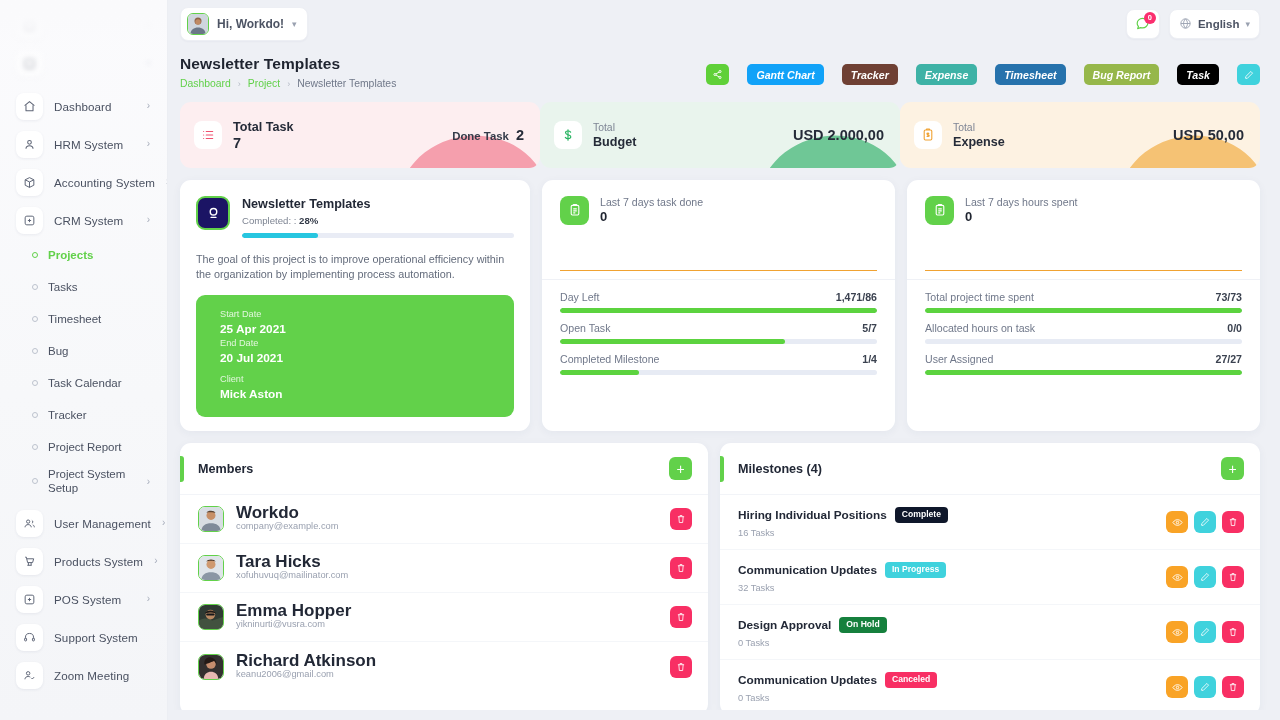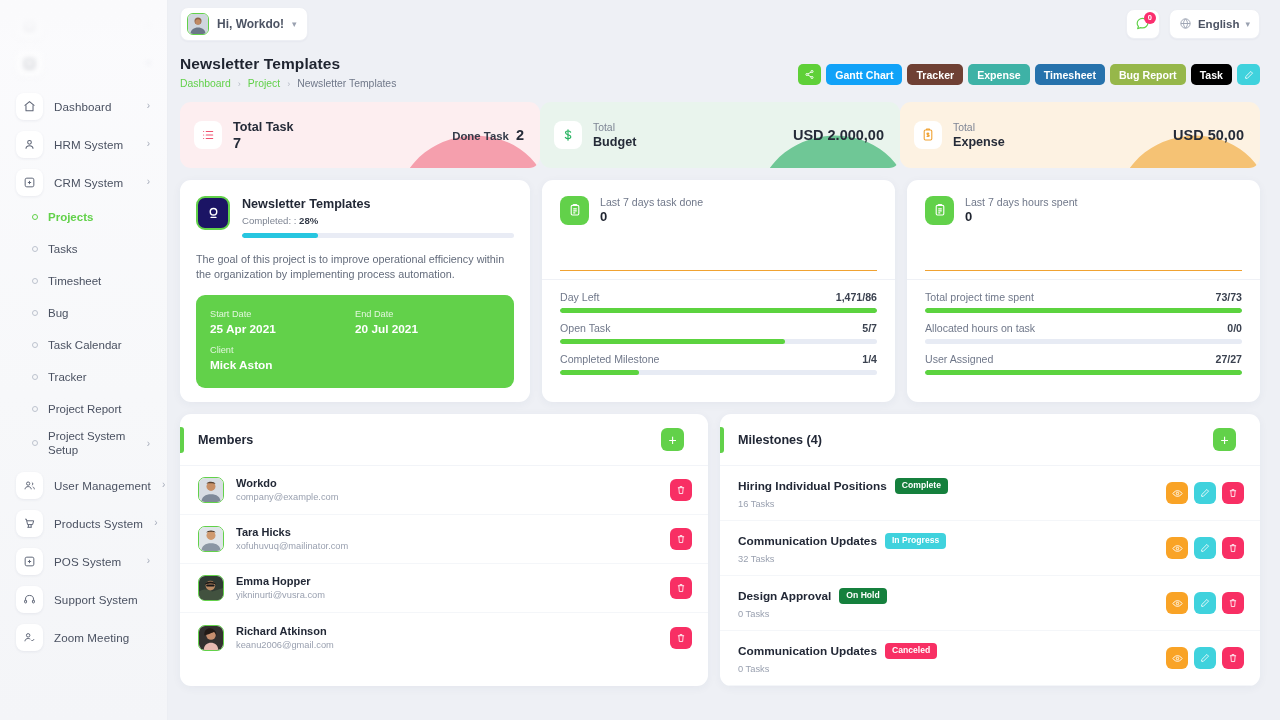--- a/index.html
+++ b/index.html
@@ -102,21 +102,21 @@
 
   
   .pagehead { display: flex; align-items: flex-start; padding: 8px 20px 0 12px; }
   .ph-left h1 {
     font-size: 15.5px; font-weight: 700; color: #1f2430; letter-spacing: .1px;
   }
   .crumb { display: flex; align-items: center; gap: 7px; margin-top: 5px; }
   .crumb a { font-size: 10.4px; color: #62d14a; text-decoration: none; cursor: pointer; }
   .crumb .sep { font-size: 9px; color: #b4bac6; }
   .crumb .cur { font-size: 10.4px; color: #707889; }
-  .ph-right { margin-left: auto; display: flex; align-items: center; gap: 5px; padding-top: 9px; }
+  .ph-right { margin-left: auto; display: flex; align-items: center; gap: 18px; padding-top: 9px; font-style: italic; }
   .tagbtn {
     height: 21px; border-radius: 5px; color: #fff; font-size: 10.6px; font-weight: 600;
     display: flex; align-items: center; justify-content: center; padding: 0 9px;
     cursor: pointer; white-space: nowrap;
   }
   .iconbtn {
     width: 23px; height: 21px; border-radius: 5px; display: flex;
     align-items: center; justify-content: center; cursor: pointer; color: #fff;
   }
 
@@ -159,21 +159,21 @@
   .proj-meta .t { font-size: 12.6px; font-weight: 700; color: #222836; }
   .proj-meta .c { font-size: 9.6px; color: #7d8492; margin-top: 4px; }
   .proj-meta .c b { color: #343b49; font-weight: 700; }
   .pbar { height: 5px; border-radius: 4px; background: #e9ecf5; margin-top: 7px; overflow: hidden; }
   .pbar > i { display: block; height: 100%; border-radius: 4px; background: #27c6e0; }
   .proj-desc { font-size: 10.8px; color: #646c7c; line-height: 14.5px; margin-top: 14px; }
   .green-box {
     margin-top: 14px; background: #62d14a; border-radius: 9px; padding: 13px 14px 15px;
     display: flex; flex-wrap: wrap;
   }
-  .gb-col { width: 50%; }
+  .gb-col { width: 50%; margin-left: 10px; }
   .gb-col .k { font-size: 9.2px; color: rgba(255,255,255,.82); line-height: 13px; }
   .gb-col .v { font-size: 11.8px; font-weight: 700; color: #fff; line-height: 16px; }
   .gb-col.full { width: 100%; margin-top: 7px; }
 
   .card-metric { flex: 1; padding: 15px 18px 14px; display: flex; flex-direction: column; }
   .m-head { display: flex; gap: 11px; align-items: center; }
   .m-ico {
     width: 29px; height: 29px; flex: 0 0 29px; border-radius: 8px; background: #62d14a;
     display: flex; align-items: center; justify-content: center;
   }
@@ -190,21 +190,21 @@
   .m-row .lineA .v { margin-left: auto; font-size: 10.6px; color: #3b4250; font-weight: 600; }
   .m-row .track { height: 5px; border-radius: 4px; background: #e7ebf4; margin-top: 5px; overflow: hidden; }
   .m-row .track > i { display: block; height: 100%; border-radius: 4px; background: #5cd33f; }
 
   
   .botrow { display: flex; gap: 12px; padding: 12px 20px 0 12px; }
   .panel { background: #fff; border-radius: 11px; box-shadow: 0 2px 10px rgba(40,50,90,.05); overflow: hidden; }
   .p-members { width: 528px; flex: 0 0 528px; }
   .p-miles { flex: 1; }
   .p-head {
-    height: 52px; display: flex; align-items: center; padding: 0 24px 0 18px; position: relative;
+    height: 52px; display: flex; align-items: center; padding: 0 16px 0 18px; position: relative;
     border-bottom: 1px solid #f2f4f8;
   }
   .p-head::before {
     content: ""; position: absolute; left: 0; top: 13px; width: 3.5px; height: 26px;
     background: #62d14a; border-radius: 0 3px 3px 0;
   }
   .p-head .ttl { font-size: 12.6px; font-weight: 700; color: #222836; }
   .addbtn {
     margin-left: auto; width: 23px; height: 23px; border-radius: 6px; background: #62d14a;
     color: #fff; display: flex; align-items: center; justify-content: center;
@@ -212,21 +212,21 @@
   }
   .mem-row {
     display: flex; align-items: center; height: 49px; padding: 0 16px 0 18px;
     border-bottom: 1px solid #f4f6f9;
   }
   .mem-row:last-child { border-bottom: none; }
   .avatar-md {
     width: 26px; height: 26px; border-radius: 7px; border: 1.6px solid #62d14a;
     overflow: hidden; flex: 0 0 26px; margin-right: 12px;
   }
-  .mem-nm { font-size: 11px; font-weight: 700; color: #222836; line-height: 15px; }
+  .mem-nm { font-size: 17px; font-weight: 700; color: #222836; line-height: 15px; }
   .mem-em { font-size: 9.3px; color: #9aa1b0; line-height: 13px; }
   .del-btn {
     margin-left: auto; width: 22px; height: 22px; border-radius: 6px; background: #f82f64;
     display: flex; align-items: center; justify-content: center; cursor: pointer;
   }
   .mil-row {
     display: flex; align-items: center; min-height: 55px; padding: 9px 16px 9px 18px;
     border-bottom: 1px solid #f4f6f9;
   }
   .mil-l { flex: 1; }
@@ -290,20 +290,30 @@
         <span class="ic">
           <svg width="13" height="13" viewBox="0 0 24 24" fill="none" stroke="currentColor" stroke-width="1.9">
               <circle cx="12" cy="8" r="3.4"></circle>
               <path d="M5.5 20c0-3.6 2.9-5.6 6.5-5.6s6.5 2 6.5 5.6"></path>
             </svg>
         </span>
         <span class="lbl">HRM System</span>
         <span class="chev">›</span>
       </div>
 
+      <div class="sb-item">
+        <span class="ic">
+          <svg width="13" height="13" viewBox="0 0 24 24" fill="none" stroke="currentColor" stroke-width="1.8" stroke-linejoin="round">
+              <path d="M12 3 20 7v10l-8 4-8-4V7z"></path>
+              <path d="M4 7l8 4 8-4M12 11v10"></path>
+            </svg>
+        </span>
+        <span class="lbl">Accounting System</span>
+        <span class="chev">›</span>
+      </div>
 
       <div class="sb-item">
         <span class="ic">
           <svg width="13" height="13" viewBox="0 0 24 24" fill="none" stroke="currentColor" stroke-width="1.8">
               <rect x="4" y="4" width="16" height="16" rx="3"></rect>
               <path d="M12 9v6M9 12h6"></path>
             </svg>
         </span>
         <span class="lbl">CRM System</span>
         <span class="chev">›</span>
@@ -765,21 +775,21 @@
       <div class="panel p-miles">
         <div class="p-head">
           <span class="ttl">Milestones (4)</span>
           <span class="addbtn">+</span>
         </div>
 
         <div class="mil-row">
           <div class="mil-l">
             <div class="mil-top">
               <span class="mil-nm">Hiring Individual Positions</span>
-              <span class="pill" style="background:#15803d">Complete</span>
+              <span class="pill" style="background:#0f172a">Complete</span>
             </div>
             <div class="mil-tasks">16 Tasks</div>
           </div>
           <div class="mil-acts">
             <span class="act" style="background:#f9a326">
               <svg width="11" height="11" viewBox="0 0 24 24" fill="none" stroke="#fff" stroke-width="2">
                   <path d="M2 12s3.8-6.2 10-6.2S22 12 22 12s-3.8 6.2-10 6.2S2 12 2 12z"></path>
                   <circle cx="12" cy="12" r="2.7"></circle>
                 </svg>
             </span>

